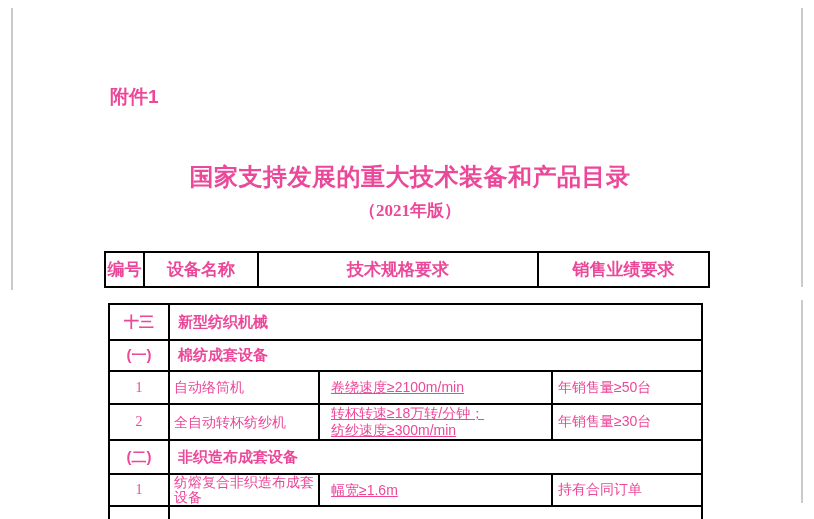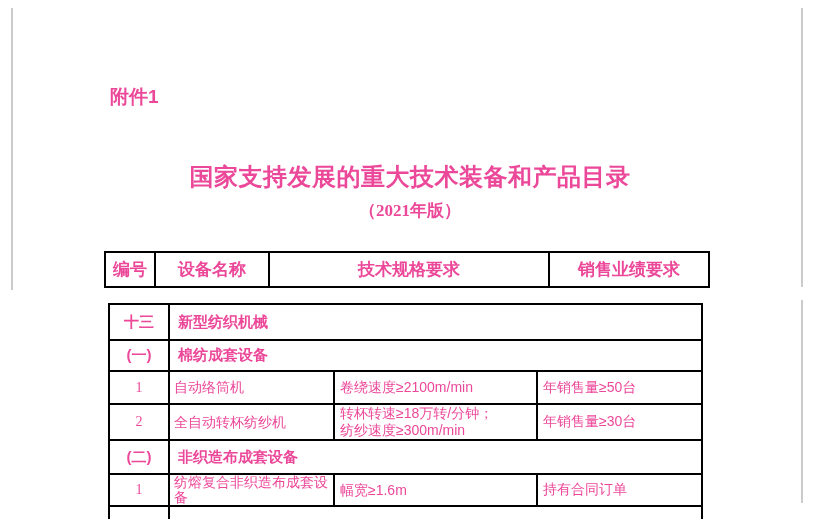--- a/index.html
+++ b/index.html
@@ -36,39 +36,39 @@
     border:2px solid #000; box-sizing:border-box;
     display:flex;
     font-weight:bold; font-size:17px;
     font-family:"Liberation Serif", serif;
   }
   .hcell {
     box-sizing:border-box; border-right:2px solid #000;
     display:flex; align-items:center; justify-content:center;
     white-space:nowrap; overflow:hidden;
   }
-  .hc0 { width:50px; }
+  .hc0 { width:39px; }
   .hc1 { width:114px; }
   .hc2 { width:280px; }
   .hc3 { flex:1; border-right:none; }
 
   .body-table {
     position:absolute; left:108px; top:303px; width:595px;
     border:2px solid #000; border-bottom:none; box-sizing:border-box;
     font-size:14px;
   }
   .row { display:flex; border-bottom:2px solid #000; box-sizing:border-box; }
   .row.partial { border-bottom:none; }
   .cell {
     box-sizing:border-box; border-right:2px solid #000;
     display:flex; align-items:center; overflow:hidden;
   }
   .c-no     { width:60px; justify-content:center; font-family:"Liberation Serif", serif; }
-  .c-name   { width:165px; padding:1px 4px; line-height:15px; word-break:break-all; }
-  .c-spec   { width:203px; padding:1px 5px; white-space:pre-line; line-height:17px; }
+  .c-name   { width:150px; padding:1px 4px; line-height:15px; word-break:break-all; }
+  .c-spec   { width:233px; padding:1px 11px; white-space:pre-line; line-height:17px;text-decoration:underline; }
   .c-sales  { flex:1; padding:4px 5px; border-right:none; }
   .c-merged { flex:1; padding:1px 8px; border-right:none; }
   .row.section { font-weight:bold; font-size:15px; }
   .row.section .c-no { font-family:"Liberation Sans", sans-serif; }
 </style>
 </head>
 <body>
 
 <div class="canvas">
 

